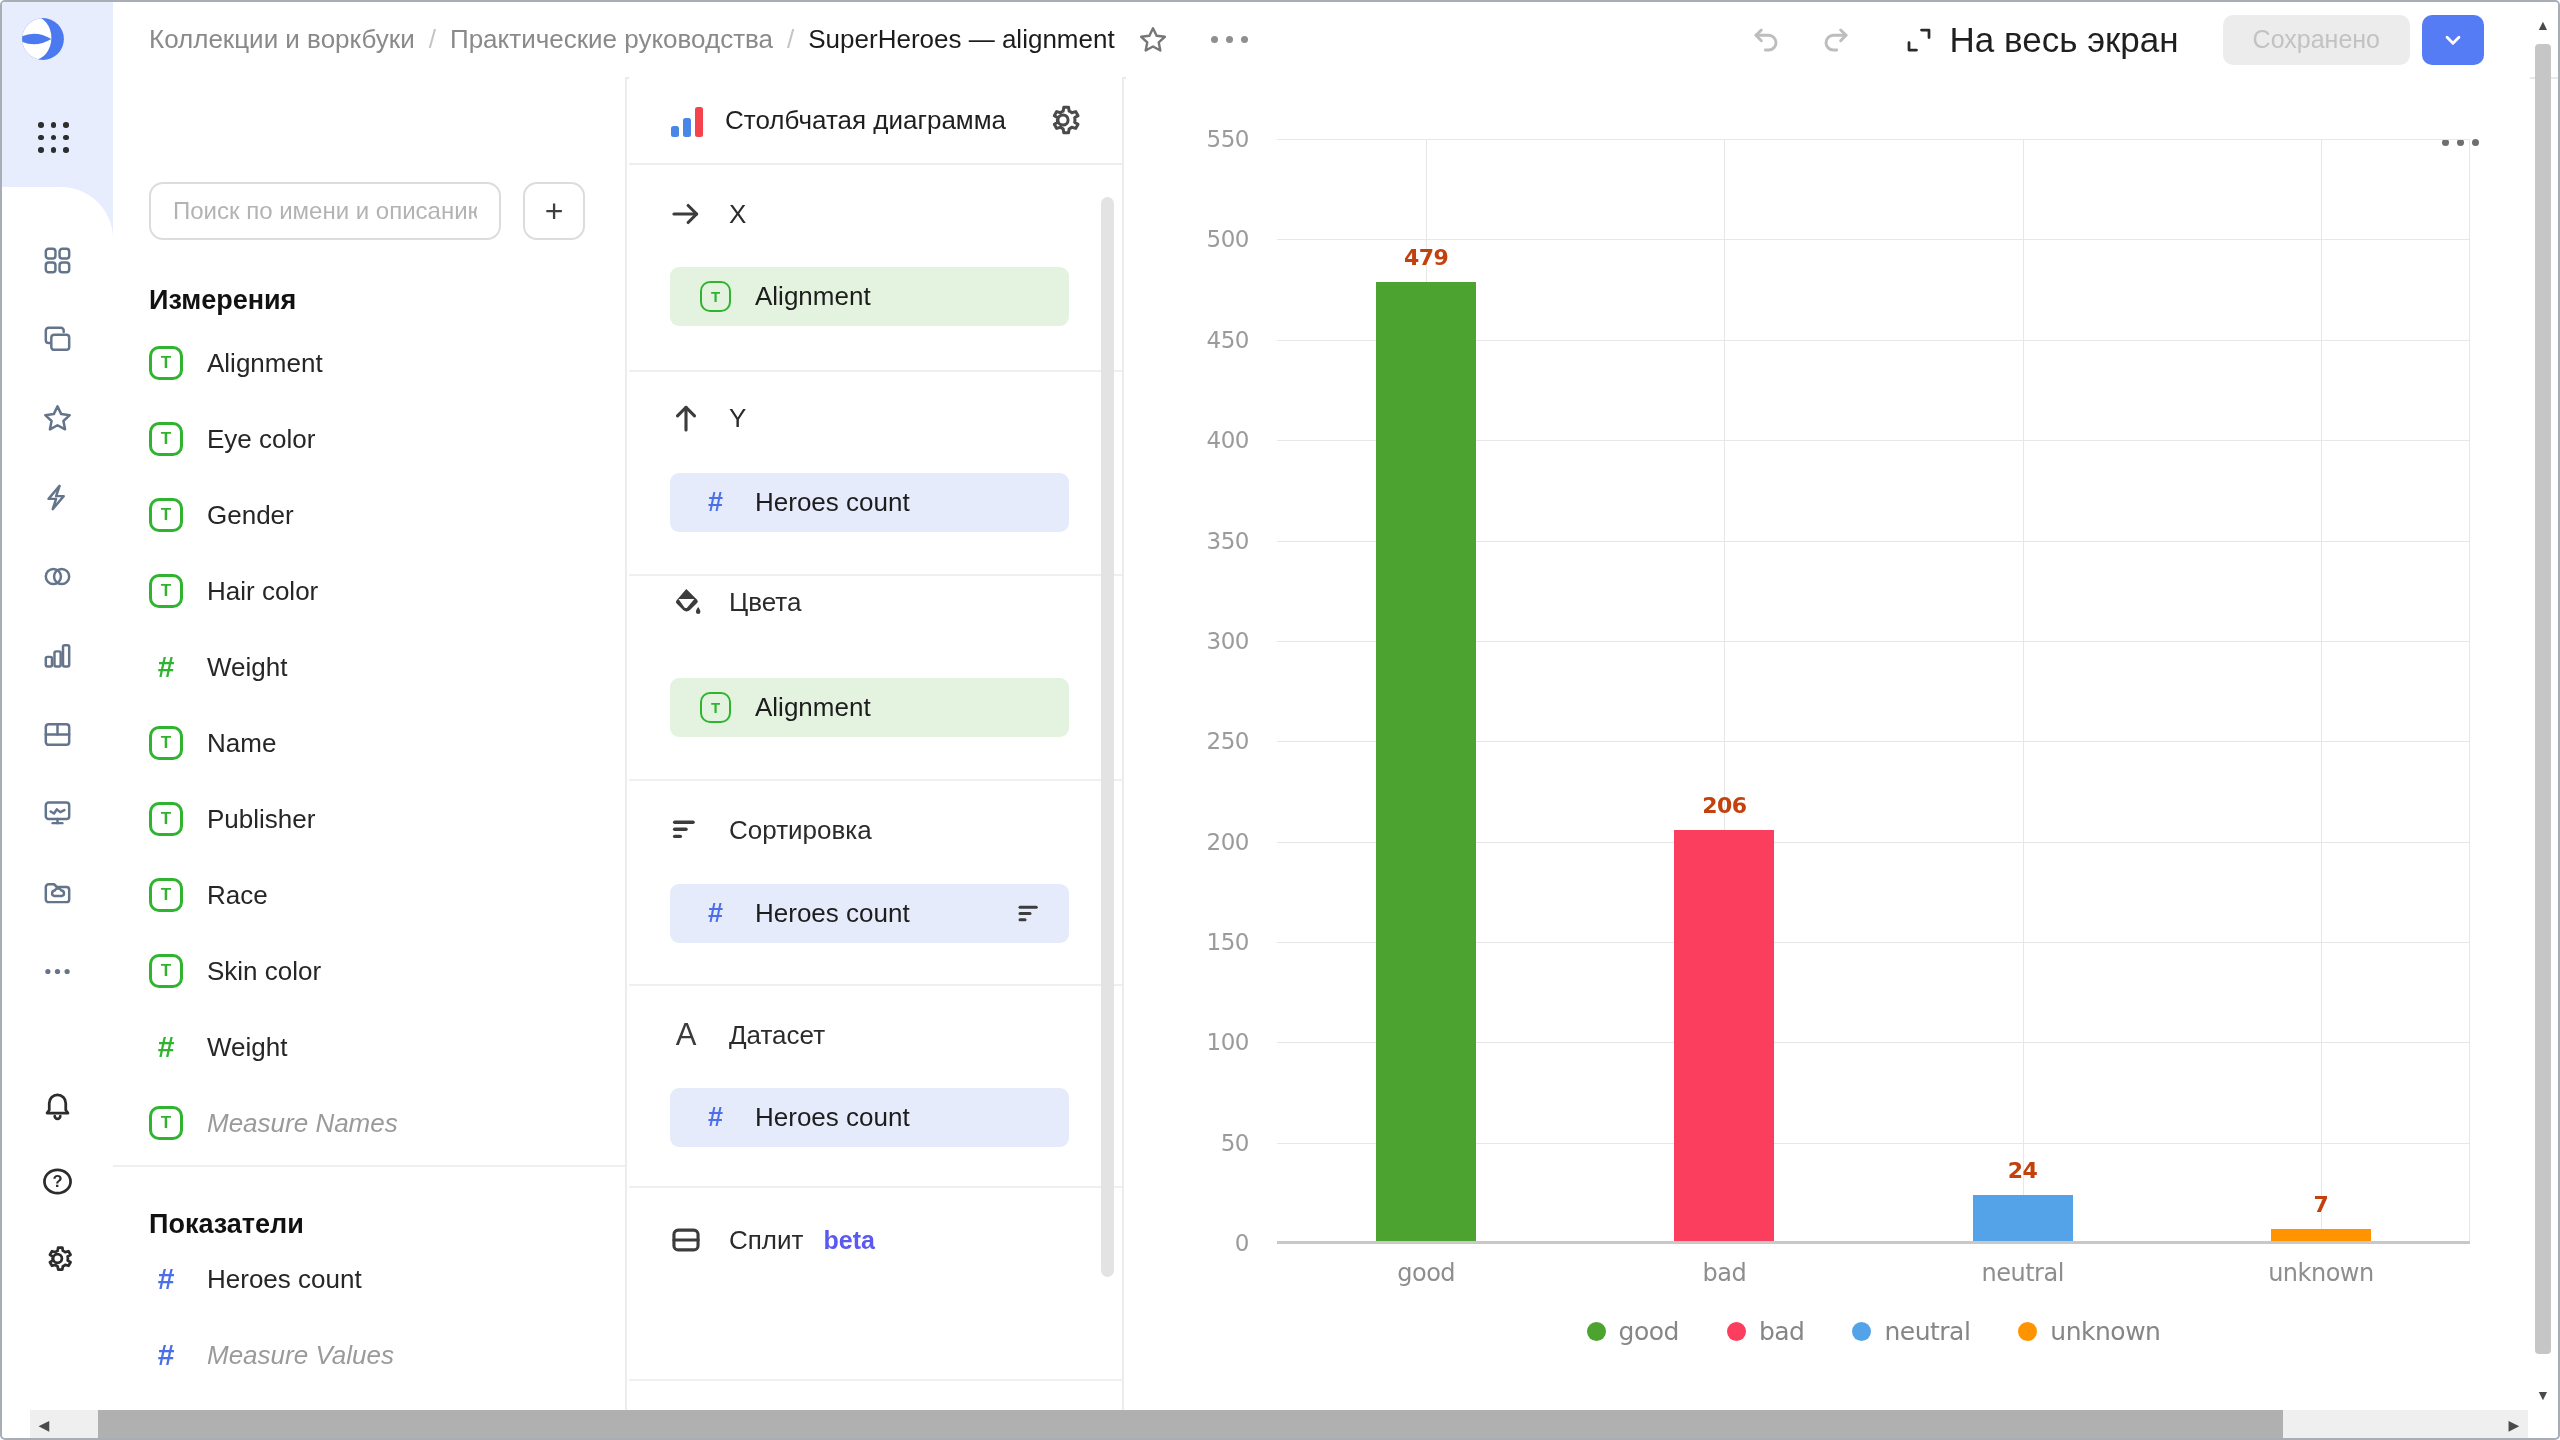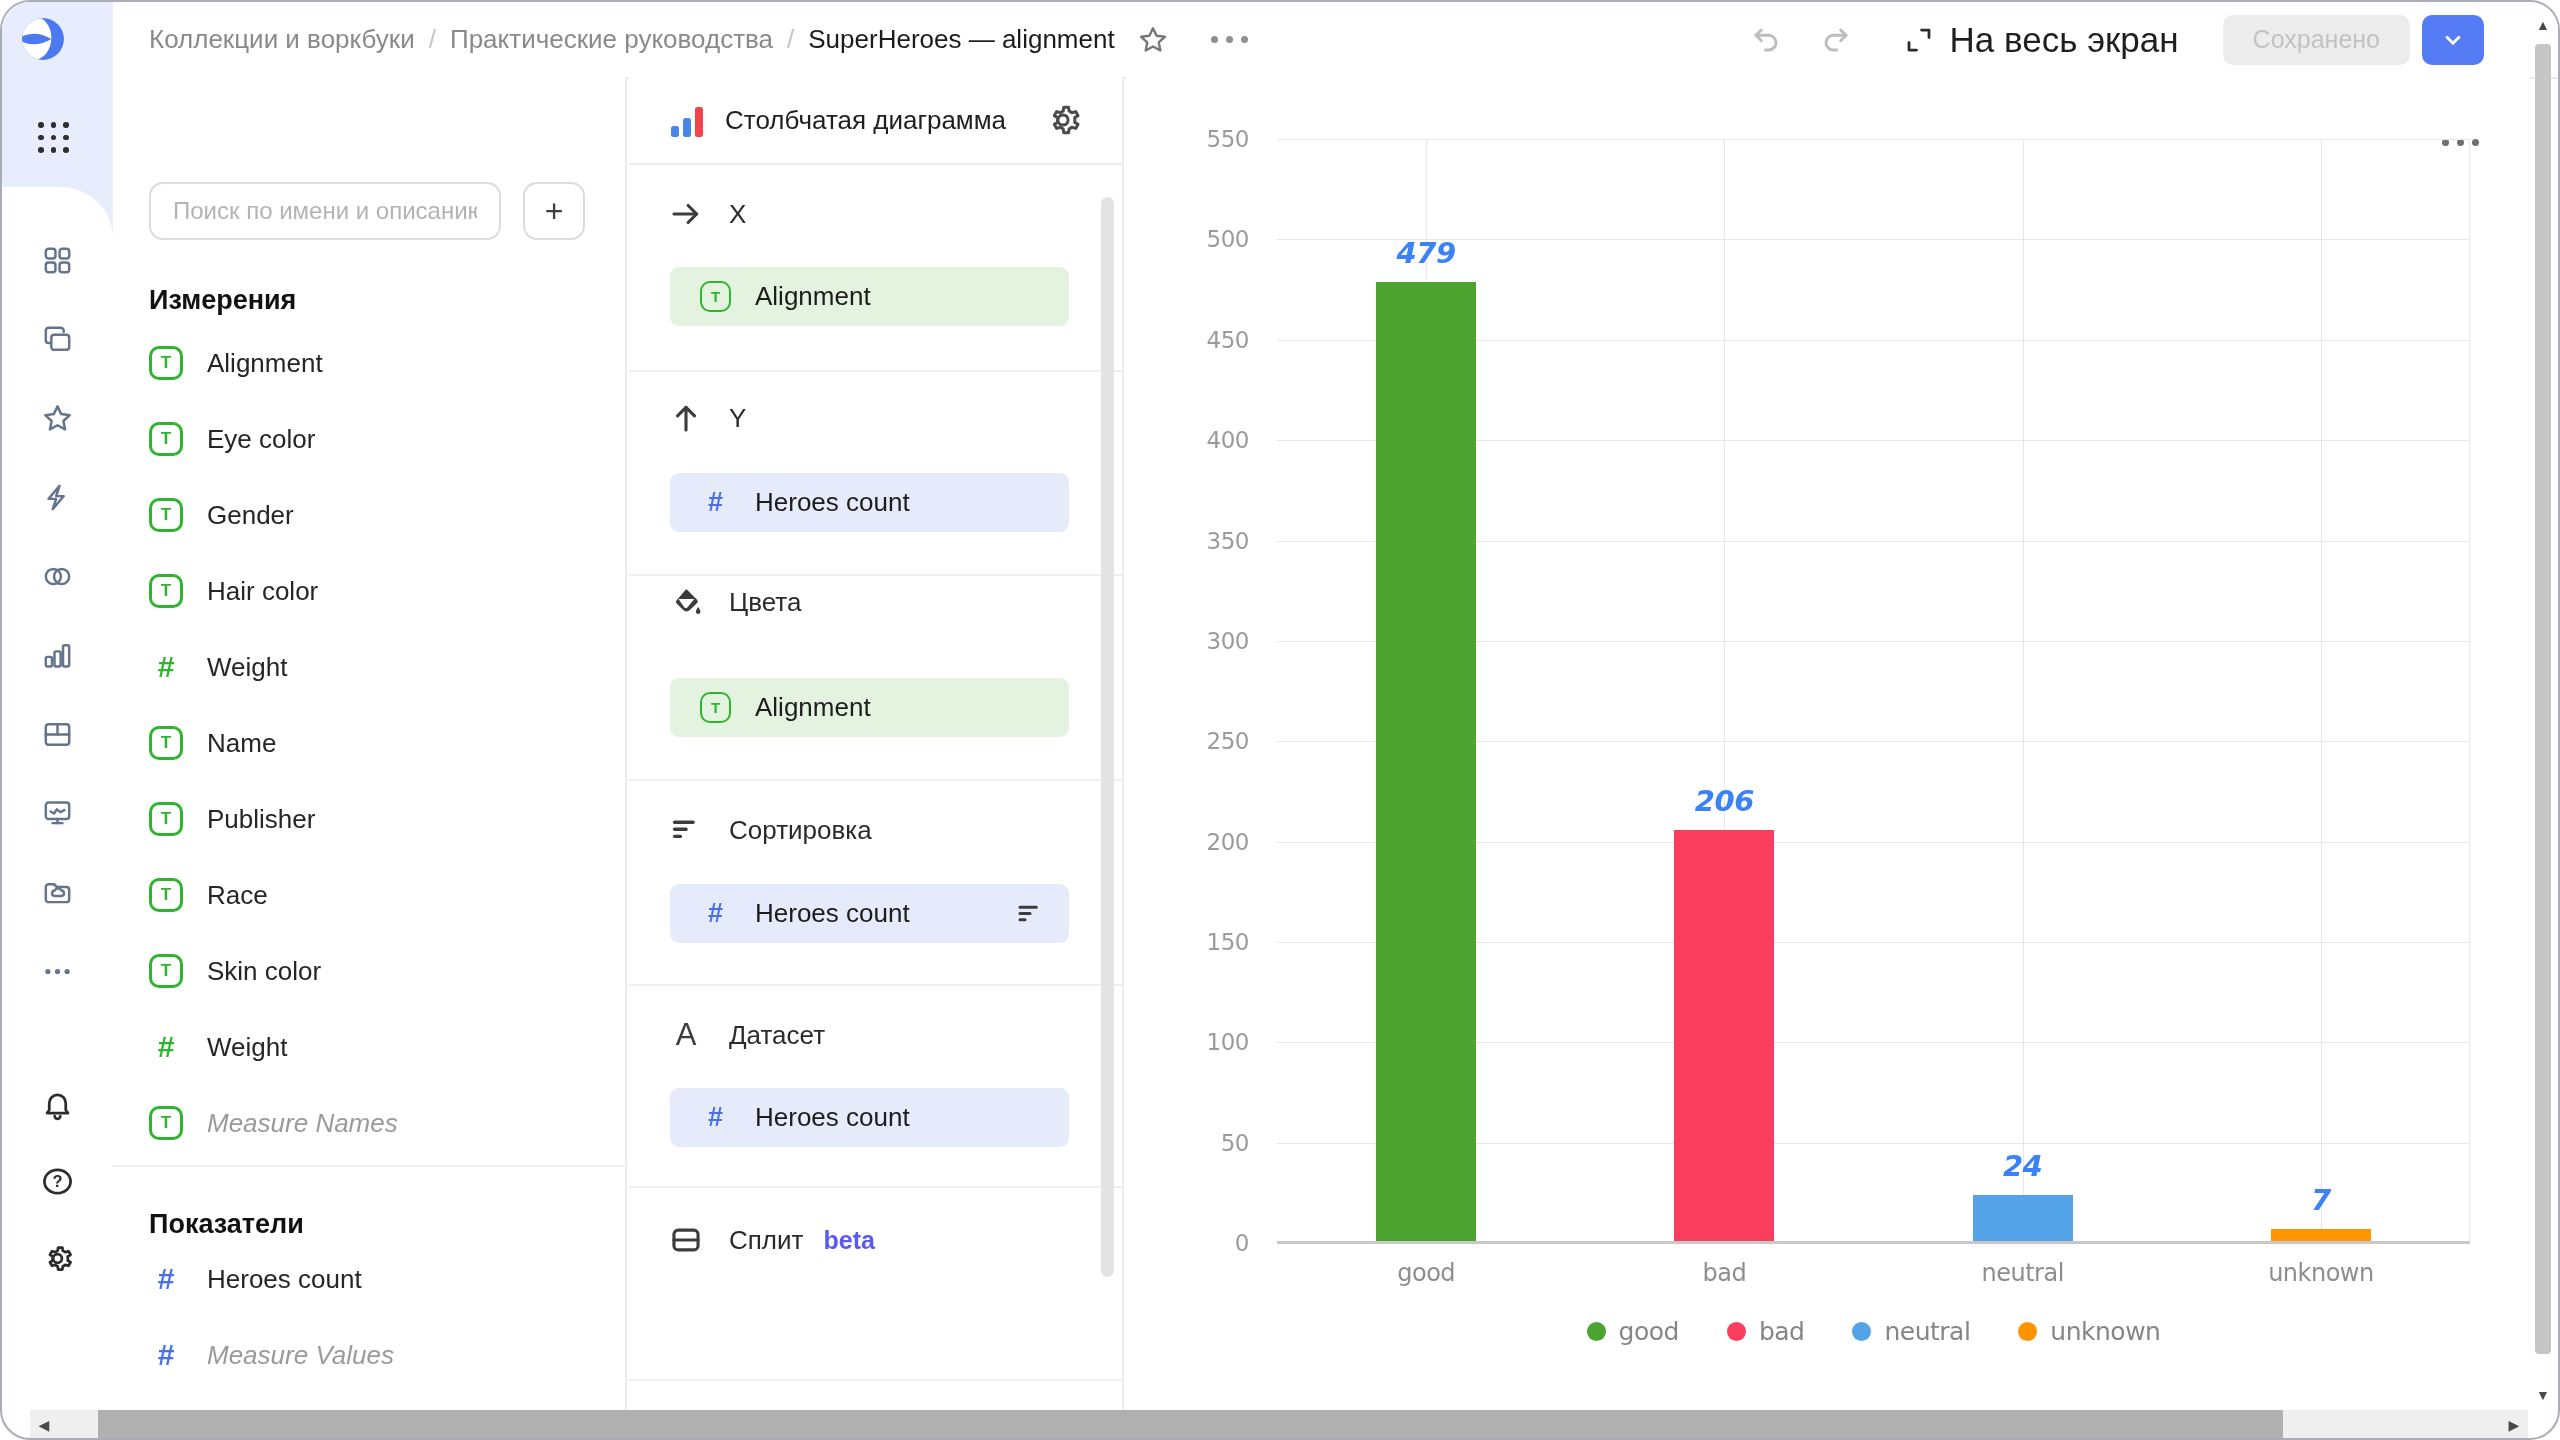--- a/index.html
+++ b/index.html
@@ -1,17 +1,17 @@
 <!DOCTYPE html>
 <html><head>
 <meta charset="utf-8">
 <style>
   html,body{margin:0;padding:0;background:#fff;}
   body{width:2560px;height:1440px;font-family:"Liberation Sans","DejaVu Sans",sans-serif;-webkit-font-smoothing:antialiased;}
-  .win{position:relative;width:2560px;height:1440px;box-sizing:border-box;border:2px solid #a9aeb6;border-radius:30px;overflow:hidden;background:#fff;}
+  .win{position:relative;width:2560px;height:1440px;box-sizing:border-box;border:2px solid #a9aeb6;border-radius:5px;overflow:hidden;background:#fff;}
   svg{display:block;}
   .ic{stroke:currentColor;fill:none;stroke-width:1.8;stroke-linecap:round;stroke-linejoin:round;}
 
   
   .topbar{position:absolute;left:111px;top:0;width:2449px;height:75px;background:#fff;border-bottom:2px solid #e9e9e9;display:flex;align-items:center;}
   .crumbs{display:flex;align-items:center;margin-left:36px;font-size:26px;white-space:nowrap;}
   .crumbs .seg{color:#8a8a8a;cursor:pointer;}
   .crumbs .seg.cur{color:#1c1c1c;}
   .crumbs .sep{color:#c4c4c4;margin:0 14px;}
   .tb-star{margin-left:22px;color:#767676;}
@@ -80,21 +80,21 @@
   .p-chart{left:1124px;width:1404px;}
   .chart-menu{position:absolute;left:1316px;top:62px;display:flex;gap:8px;cursor:pointer;}
   .chart-menu i{width:7px;height:7px;border-radius:50%;background:#6f6f6f;}
   .plot{position:absolute;left:151px;top:62px;width:1193px;height:1104px;}
   .gl{position:absolute;left:0;width:100%;height:1px;background:#e7e7e7;}
   .vgl{position:absolute;top:0;width:1px;height:100%;background:#e7e7e7;}
   .xaxis{position:absolute;left:0;bottom:-1px;width:100%;height:3px;background:#c8c8c8;}
   .cond{font-family:"DejaVu Sans",sans-serif;letter-spacing:-0.5px;}
   .ytick{position:absolute;right:calc(100% + 28px);transform:translateY(-50%);font-size:23px;color:#9b9b9b;white-space:nowrap;}
   .bar{position:absolute;bottom:0;width:100px;cursor:pointer;}
-  .vlab{position:absolute;width:140px;text-align:center;font-size:29px;font-weight:600;color:#3b82f6;font-style:italic;}
+  .vlab{position:absolute;width:140px;text-align:center;font-size:22px;font-weight:600;color:#c2410c;}
   .xlab{position:absolute;top:calc(100% + 16px);text-align:center;font-size:24px;color:#8e8e8e;}
   .legend{position:absolute;left:0;top:calc(100% + 74px);width:100%;display:flex;justify-content:center;gap:48px;}
   .litem{display:flex;align-items:center;gap:13px;cursor:pointer;}
   .litem i{width:19px;height:19px;border-radius:50%;}
   .litem span{font-size:25px;color:#868686;}
 
   
   .vscroll{position:absolute;right:5px;top:12px;width:20px;height:1392px;z-index:9;}
   .vscroll .arr{position:absolute;left:0;width:20px;height:22px;color:#4a4a4a;display:flex;align-items:center;justify-content:center;font-size:14px;cursor:pointer;}
   .vscroll .thumb{position:absolute;left:2px;top:30px;width:16px;height:1310px;background:#c6c6c6;border-radius:4px;cursor:pointer;}

